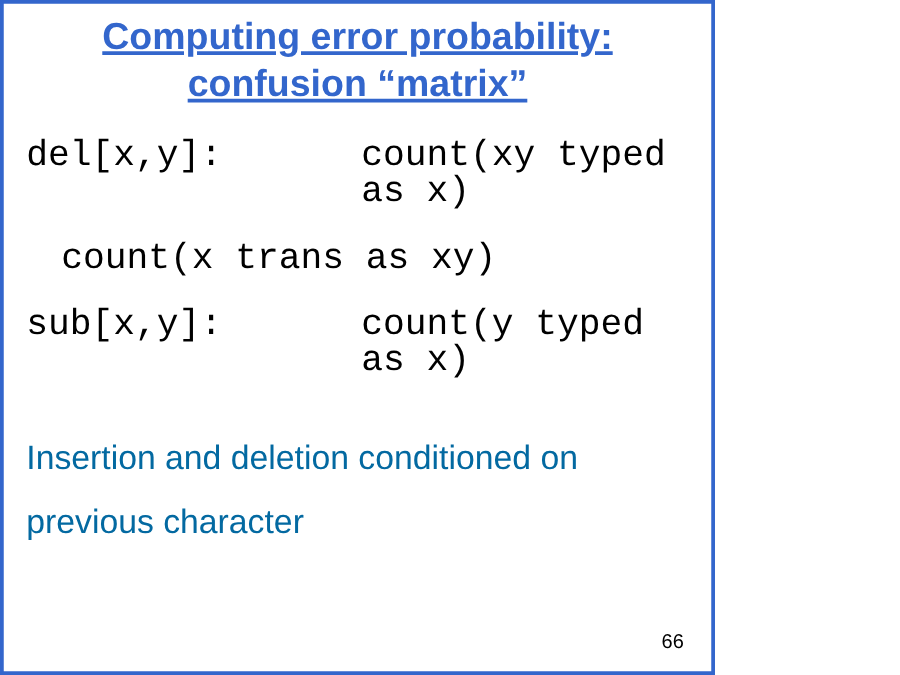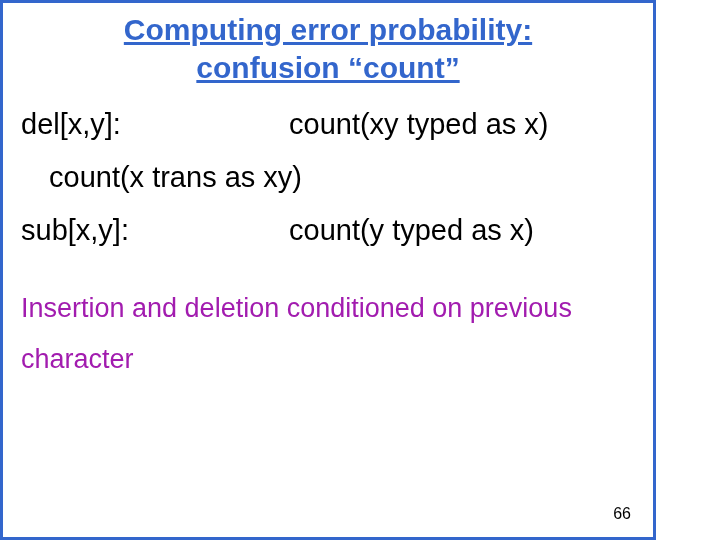--- a/index.html
+++ b/index.html
@@ -5,21 +5,21 @@
   * { margin: 0; padding: 0; box-sizing: border-box; }
   body {
     width: 720px;
     height: 540px;
     background: #fff;
     font-family: Arial, Helvetica, sans-serif;
     overflow: hidden;
     position: relative;
   }
   .slide {
-    width: 656px;
+    width: 572px;
     height: 540px;
     border: 3px solid #3366cc;
     background: #fff;
     position: relative;
   }
   .title {
     text-align: center;
     padding: 8px 20px 6px 20px;
   }
   .title h1 {
@@ -28,58 +28,58 @@
     font-size: 30px;
     font-weight: bold;
     text-decoration: underline;
     line-height: 1.25;
   }
   .defs {
     padding: 6px 18px 0 18px;
   }
   .row {
     display: flex;
-    font-family: Liberation Sans, sans-serif;
+    font-family: Liberation Mono, monospace;
     font-size: 29px;
     color: #000;
     line-height: 1.0;
     padding: 12px 0;
   }
   .col-l {
     flex: 0 0 240px;
   }
   .col-r {
     flex: 1;
     margin-left: 28px;
   }
   .note {
     padding: 26px 5px 0 18px;
     font-family: Arial, Helvetica, sans-serif;
     font-size: 27px;
-    color: #a21caf;
+    color: #0369a1;
     line-height: 1.9;
   }
   .pagenum {
     position: absolute;
     bottom: 14px;
     right: 22px;
     font-family: Arial, Helvetica, sans-serif;
     font-size: 16px;
     color: #000;
     margin-top: 20px;
   }
 </style>
 </head>
 <body>
 
 <div class="slide">
 
   <div class="title">
     <h1>Computing error probability:</h1><br>
-    <h1>confusion “count”</h1>
+    <h1>confusion “matrix”</h1>
   </div>
 
   <div class="defs">
     <div class="row">
       <div class="col-l">del[x,y]:</div>
       <div class="col-r">count(xy typed as x)</div>
     </div>
     <div class="row">
       <div class="col-r">count(x trans as xy)</div>
     </div>

